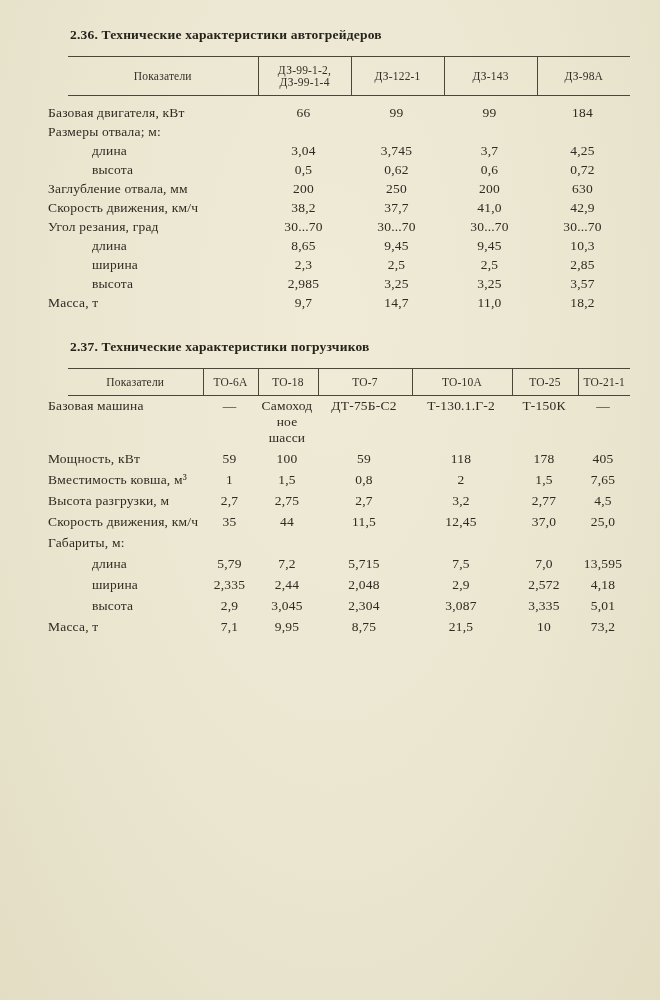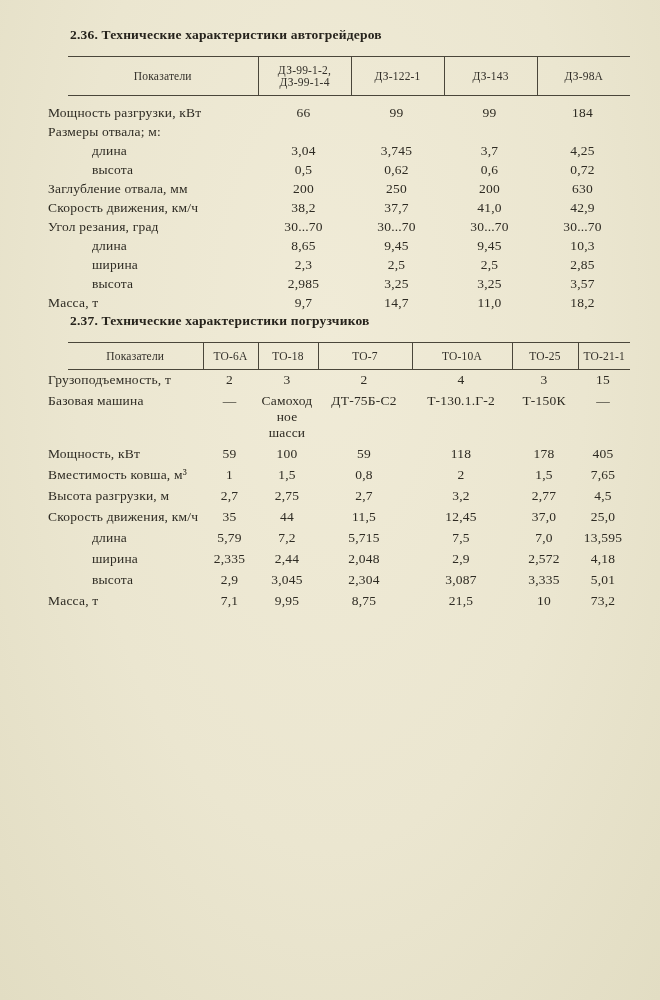--- a/index.html
+++ b/index.html
@@ -17,21 +17,21 @@
   }
   .content { padding: 27px 30px 0 68px; }
 
   .section-heading {
     font-weight: bold;
     font-size: 13.5px;
     letter-spacing: 0.2px;
     color: #26231c;
     margin: 0 0 13px 2px;
   }
-  .section-heading.second { }
+  .section-heading.second { margin-top: 26px; }
 
   table.spec {
     border-collapse: collapse;
     table-layout: fixed;
     width: 562px;
   }
   table.spec thead th {
     font-weight: normal;
     font-size: 11.5px;
     letter-spacing: 0.2px;
@@ -86,21 +86,21 @@
         <tr>
           <th>Показатели</th>
           <th>ДЗ-99-1-2, ДЗ-99-1-4</th>
           <th>ДЗ-122-1</th>
           <th>ДЗ-143</th>
           <th>ДЗ-98А</th>
         </tr>
       </thead>
       <tbody id="t1-body">
           <tr>
-            <td class="label">Мощность разгрузки, кВт</td>
+            <td class="label">Базовая двигателя, кВт</td>
             <td class="val">66</td>
             <td class="val">99</td>
             <td class="val">99</td>
             <td class="val">184</td>
           </tr>
           <tr>
             <td class="label">Размеры отвала; м:</td>
             <td class="val"></td>
             <td class="val"></td>
             <td class="val"></td>
@@ -190,29 +190,20 @@
           <th>ТО-6А</th>
           <th>ТО-18</th>
           <th>ТО-7</th>
           <th>ТО-10А</th>
           <th>ТО-25</th>
           <th>ТО-21-1</th>
         </tr>
       </thead>
       <tbody id="t2-body">
           <tr>
-            <td class="label">Грузоподъемность, т</td>
-            <td class="val">2</td>
-            <td class="val">3</td>
-            <td class="val">2</td>
-            <td class="val">4</td>
-            <td class="val">3</td>
-            <td class="val">15</td>
-          </tr>
-          <tr>
             <td class="label">Базовая машина</td>
             <td class="val">—</td>
             <td class="val">Самоходное шасси</td>
             <td class="val">ДТ-75Б-С2</td>
             <td class="val">Т-130.1.Г-2</td>
             <td class="val">Т-150К</td>
             <td class="val">—</td>
           </tr>
           <tr>
             <td class="label">Мощность, кВт</td>
@@ -244,20 +235,29 @@
           <tr>
             <td class="label">Скорость движения, км/ч</td>
             <td class="val">35</td>
             <td class="val">44</td>
             <td class="val">11,5</td>
             <td class="val">12,45</td>
             <td class="val">37,0</td>
             <td class="val">25,0</td>
           </tr>
           <tr>
+            <td class="label">Габариты, м:</td>
+            <td class="val"></td>
+            <td class="val"></td>
+            <td class="val"></td>
+            <td class="val"></td>
+            <td class="val"></td>
+            <td class="val"></td>
+          </tr>
+          <tr>
             <td class="label indent">длина</td>
             <td class="val">5,79</td>
             <td class="val">7,2</td>
             <td class="val">5,715</td>
             <td class="val">7,5</td>
             <td class="val">7,0</td>
             <td class="val">13,595</td>
           </tr>
           <tr>
             <td class="label indent">ширина</td>

